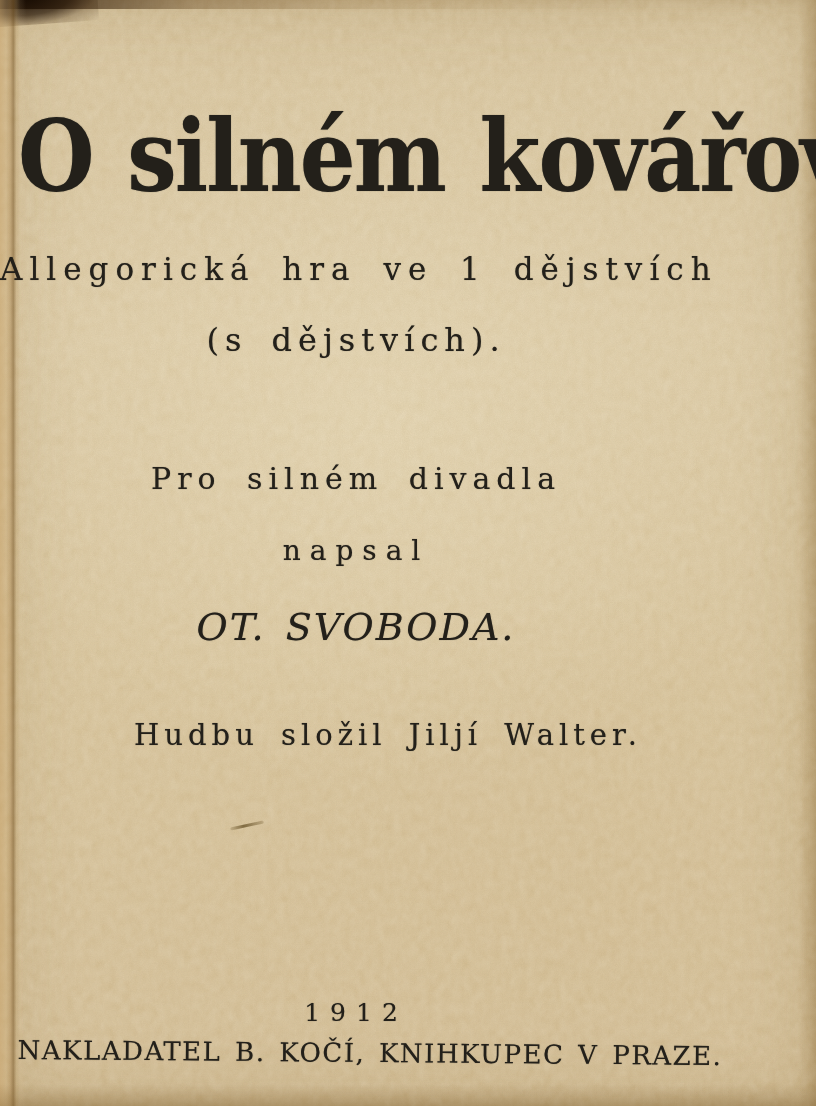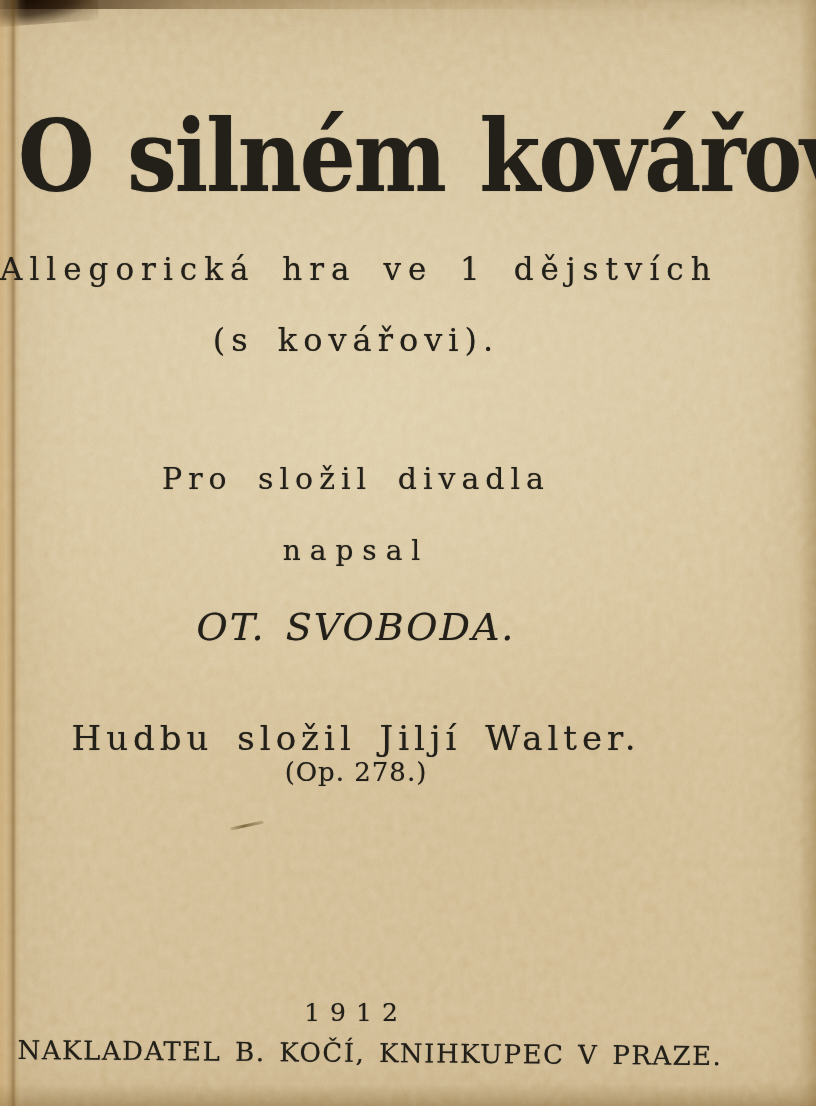--- a/index.html
+++ b/index.html
@@ -64,21 +64,21 @@
   .title{
     position:absolute;left:18px;top:106px;width:760px;text-align:left;
     font-size:88px;font-weight:bold;letter-spacing:-2px;word-spacing:6px;line-height:1;
     transform:scale(1,1.13);transform-origin:top left;white-space:nowrap;
   }
   .subtitle1{top:254px;font-size:31px;letter-spacing:7px;word-spacing:10px;}
   .subtitle2{top:324px;font-size:32px;letter-spacing:6px;word-spacing:8px;}
   .dedication{top:464px;font-size:30px;letter-spacing:6px;word-spacing:10px;}
   .byline{top:537px;font-size:28px;letter-spacing:9px;}
   .author{top:608px;font-size:38px;font-style:italic;letter-spacing:2px;word-spacing:6px;}
-  .music{top:721px;font-size:34px;letter-spacing:5px;word-spacing:8px;}
+  .music{top:721px;font-size:29px;letter-spacing:5px;word-spacing:8px;margin-left:32px;}
   .opus{top:759px;font-size:26px;letter-spacing:1px;}
   .year{top:1000px;font-size:25px;letter-spacing:10px;}
   .publisher{
     top:1040px;left:6px;width:728px;font-size:26px;letter-spacing:1.5px;word-spacing:4px;
     transform:rotate(0.5deg);
   }
 </style>
 </head>
 <body>
 
@@ -100,22 +100,21 @@
   <div class="top-band"></div>
   <div class="top-left-blob"></div>
   <div class="left-strip"></div>
   <div class="left-crease"></div>
   <div class="right-edge"></div>
   <div class="bottom-edge"></div>
   <div class="scratch"></div>
 
   <div class="title ink">O silném kovářovi.</div>
   <div class="line subtitle1 ink">Allegorická hra ve 1 dějstvích</div>
-  <div class="line subtitle2 ink">(s kovářovi).</div>
-  <div class="line dedication ink">Pro složil divadla</div>
+  <div class="line subtitle2 ink">(s dějstvích).</div>
+  <div class="line dedication ink">Pro silném divadla</div>
   <div class="line author ink">OT. SVOBODA.</div>
   <div class="line byline ink">napsal</div>
   <div class="line music ink">Hudbu složil Jiljí Walter.</div>
-  <div class="line opus ink">(Op. 278.)</div>
   <div class="line year ink">1912</div>
   <div class="line publisher ink">NAKLADATEL B. KOČÍ, KNIHKUPEC V PRAZE.</div>
 
 </div>
 
 </body></html>

